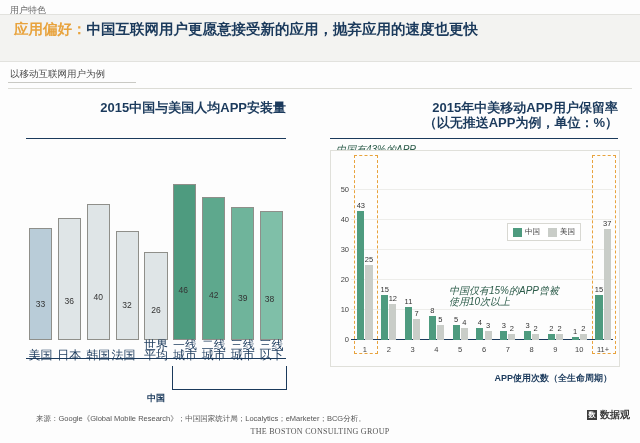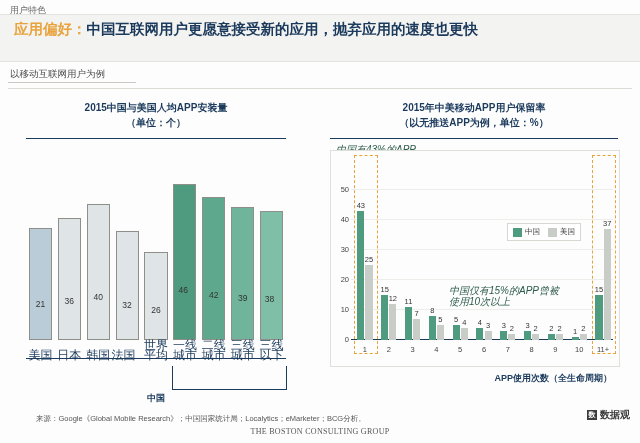--- a/index.html
+++ b/index.html
@@ -40,22 +40,22 @@
     position:absolute;left:8px;top:82px;width:128px;height:1px;
     background:#c9c9c4;
   }
   .hdr-rule{
     position:absolute;left:8px;top:88px;width:624px;height:1px;
     background:#dcdcd6;
   }
 
   
   .panel-title{
-    position:absolute;text-align:center;
-    font-size:10px;font-weight:bold;color:#1b3a5c;line-height:15px;
+    position:absolute;text-align:right;
+    font-size:13px;font-weight:bold;color:#1b3a5c;line-height:15px;
   }
   .panel-rule{
     position:absolute;height:1px;background:#1b3a5c;
   }
 
   
   #leftChart{position:absolute;left:26px;top:160px;width:260px;height:200px;}
   #leftChart .bar{
     position:absolute;bottom:20px;
     border:1px solid #8f8f8a;
@@ -151,27 +151,26 @@
   <div class="title-text">
     <span class="title-hl">应用偏好：</span><span>中国互联网用户更愿意接受新的应用，抛弃应用的速度也更快</span>
   </div>
 
   <div class="subtitle">以移动互联网用户为例</div>
   <div class="subtitle-rule"></div>
   <div class="hdr-rule"></div>
 
   <div class="panel-title" style="left:26px;top:100px;width:260px;">
     <div>2015中国与美国人均APP安装量</div>
-    <div>（单位：个）</div>
   </div>
   <div class="panel-rule" style="left:26px;top:138px;width:260px;"></div>
 
   <div id="leftChart">
       <div class="bar" style="left: 2.88889px; width: 23.1111px; height: 112.2px; background: rgb(185, 204, 216);"></div>
-      <div class="bval" style="left: 2.88889px; width: 23.1111px; bottom: 51.416px;">21</div>
+      <div class="bval" style="left: 2.88889px; width: 23.1111px; bottom: 51.416px;">33</div>
       <div class="blabel" style="left: -0.111111px; width: 29.1111px;">美国</div>
       <div class="bar" style="left: 31.7778px; width: 23.1111px; height: 122.4px; background: rgb(223, 229, 231);"></div>
       <div class="bval" style="left: 31.7778px; width: 23.1111px; bottom: 54.272px;">36</div>
       <div class="blabel" style="left: 28.7778px; width: 29.1111px;">日本</div>
       <div class="bar" style="left: 60.6667px; width: 23.1111px; height: 136px; background: rgb(223, 229, 231);"></div>
       <div class="bval" style="left: 60.6667px; width: 23.1111px; bottom: 58.08px;">40</div>
       <div class="blabel" style="left: 57.6667px; width: 29.1111px;">韩国</div>
       <div class="bar" style="left: 89.5556px; width: 23.1111px; height: 108.8px; background: rgb(223, 229, 231);"></div>
       <div class="bval" style="left: 89.5556px; width: 23.1111px; bottom: 50.464px;">32</div>
       <div class="blabel" style="left: 83px; width: 29.1111px;">法国</div>

